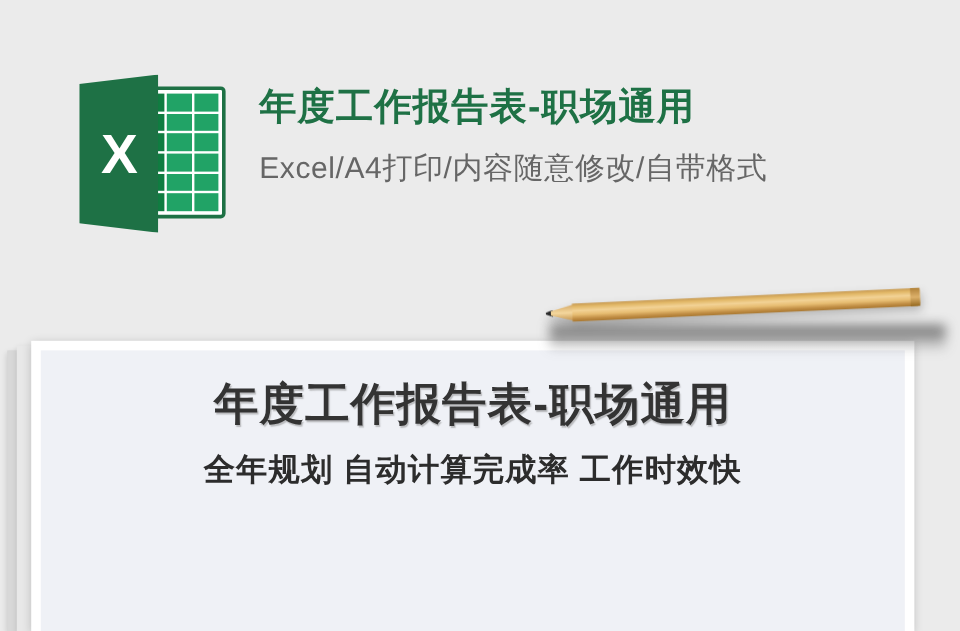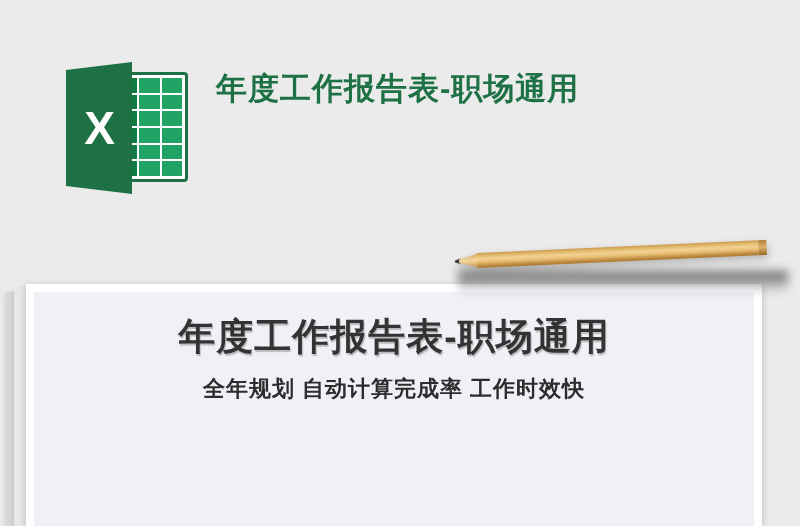--- a/index.html
+++ b/index.html
@@ -215,21 +215,21 @@
     font-size: 37px;
     font-weight: bold;
     letter-spacing: 1px;
     text-shadow: 1px 2px 1px rgba(120,120,120,0.45);
     white-space: nowrap;
   }
   .doc-sub {
     margin-top: 12px;
     text-align: center;
     color: #2c2c2c;
-    font-size: 22px;
+    font-size: 26px;
     font-weight: bold;
     letter-spacing: 1px;
     white-space: nowrap;
   }
 
   
   .top-shadow {
     position: absolute;
     left: 458px;
     top: 271px;
@@ -269,20 +269,21 @@
             <div class="xl-cell"></div>
         </div>
       </div>
       <div class="xl-shadowstrip"></div>
       <div class="xl-panel"></div>
       <div class="xl-x">X</div>
     </div>
 
     <div class="header-text">
       <div class="header-title">年度工作报告表-职场通用</div>
+      <div class="header-sub">Excel/A4打印/内容随意修改/自带格式</div>
     </div>
 
   </div>
 </div>
 
 <div class="pencil-wrap">
   <div class="pencil-tip"></div>
   <div class="pencil-cone"></div>
   <div class="pencil-body">
     <div class="pencil-end"></div>

